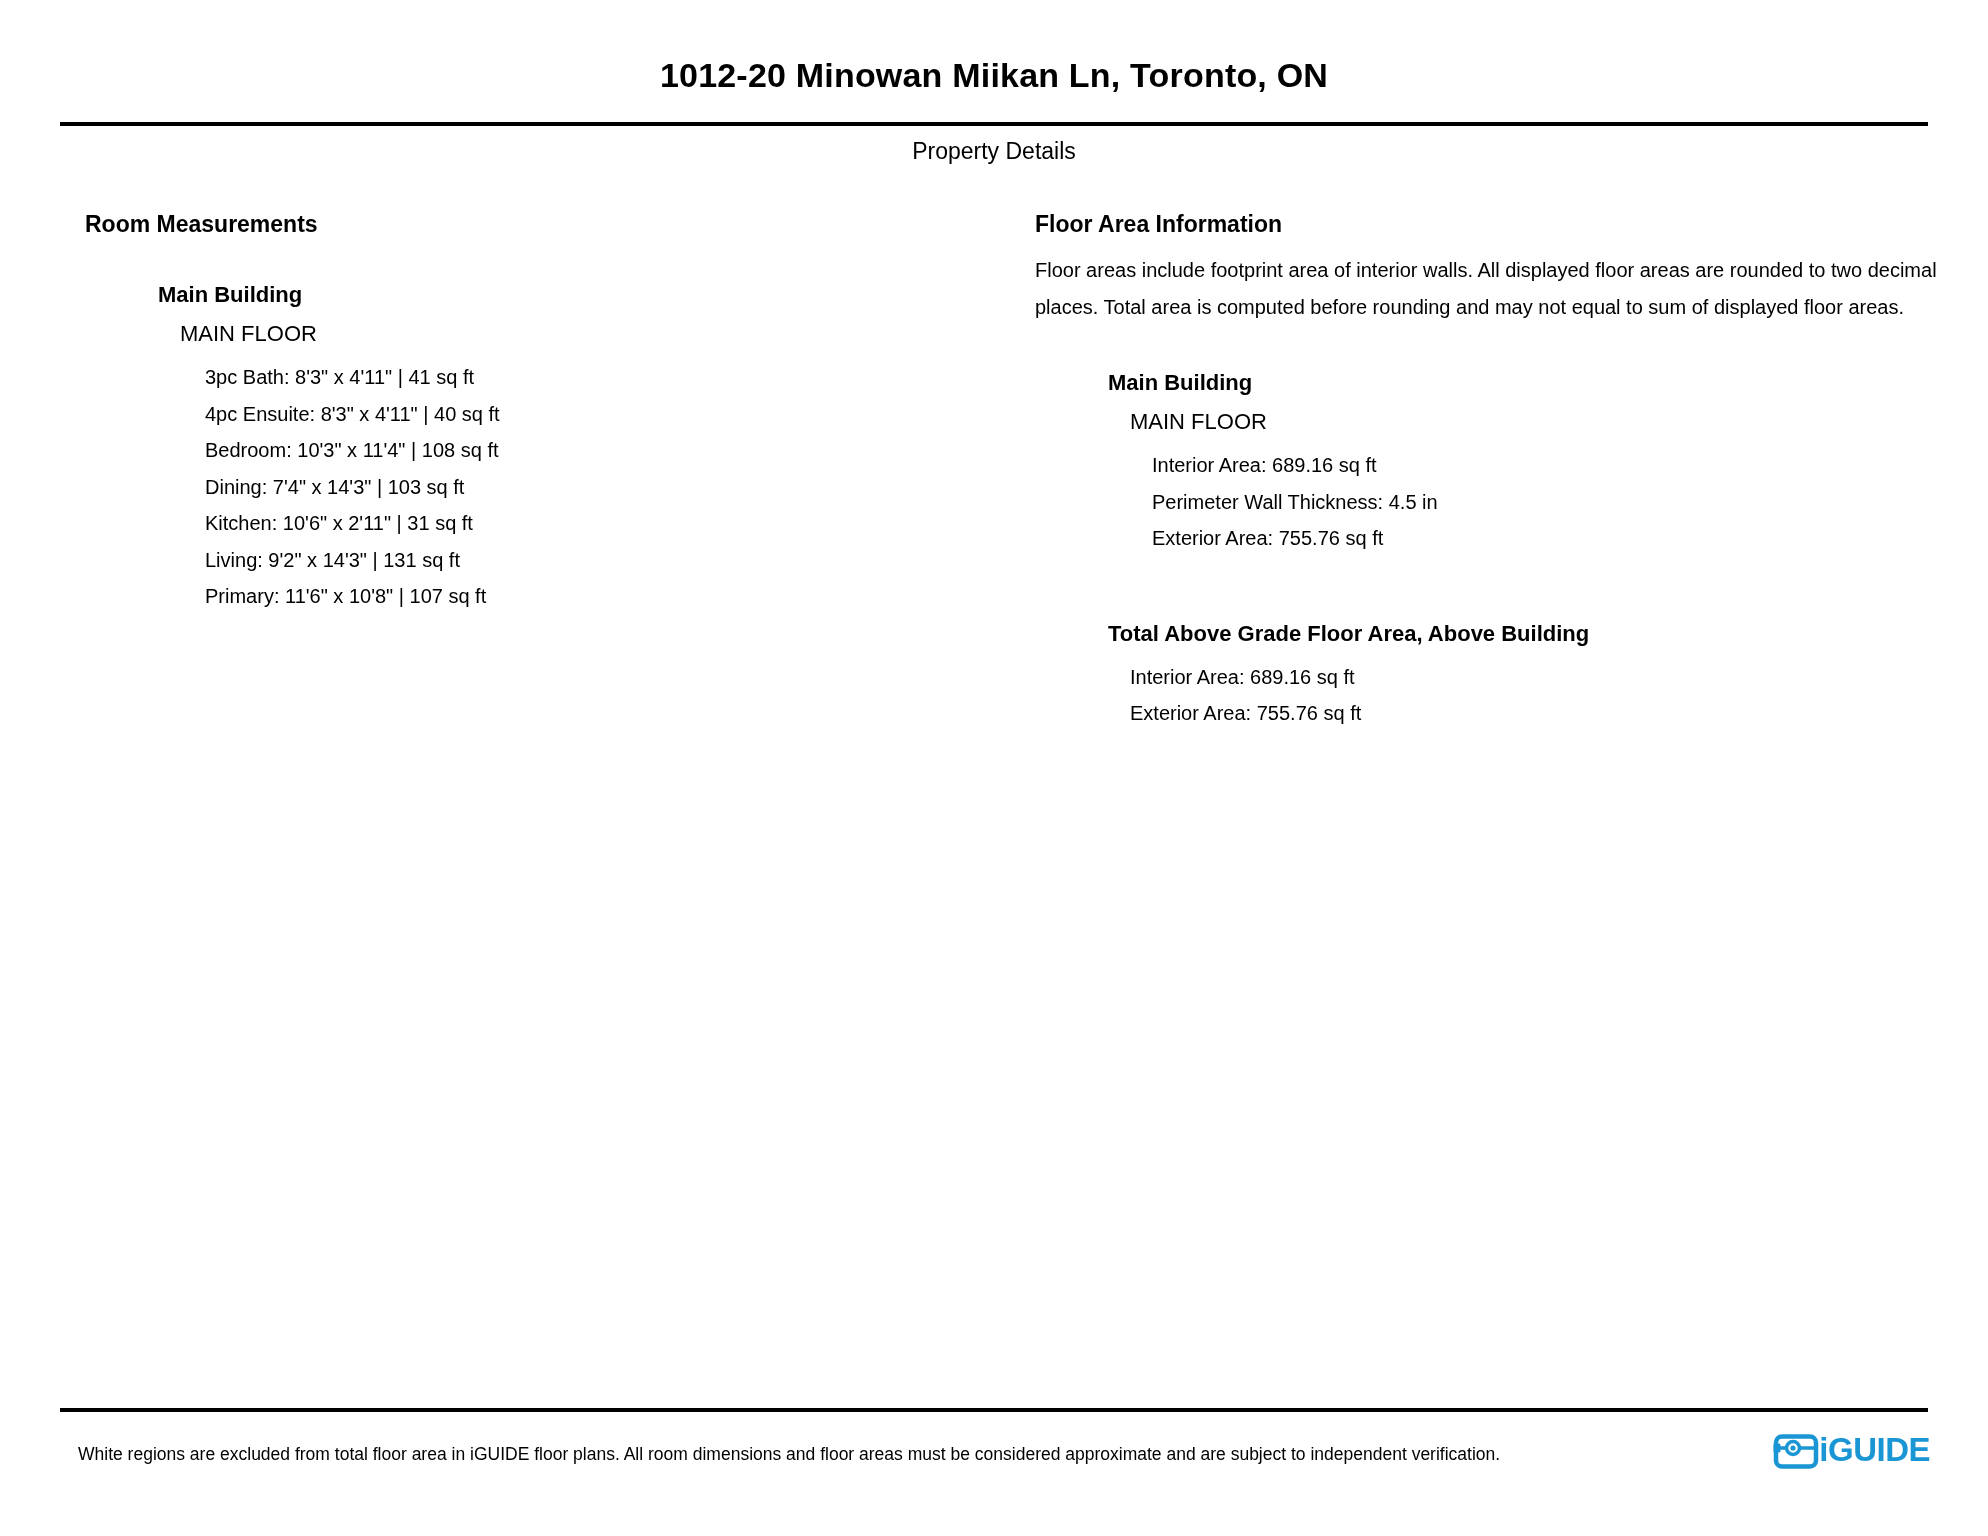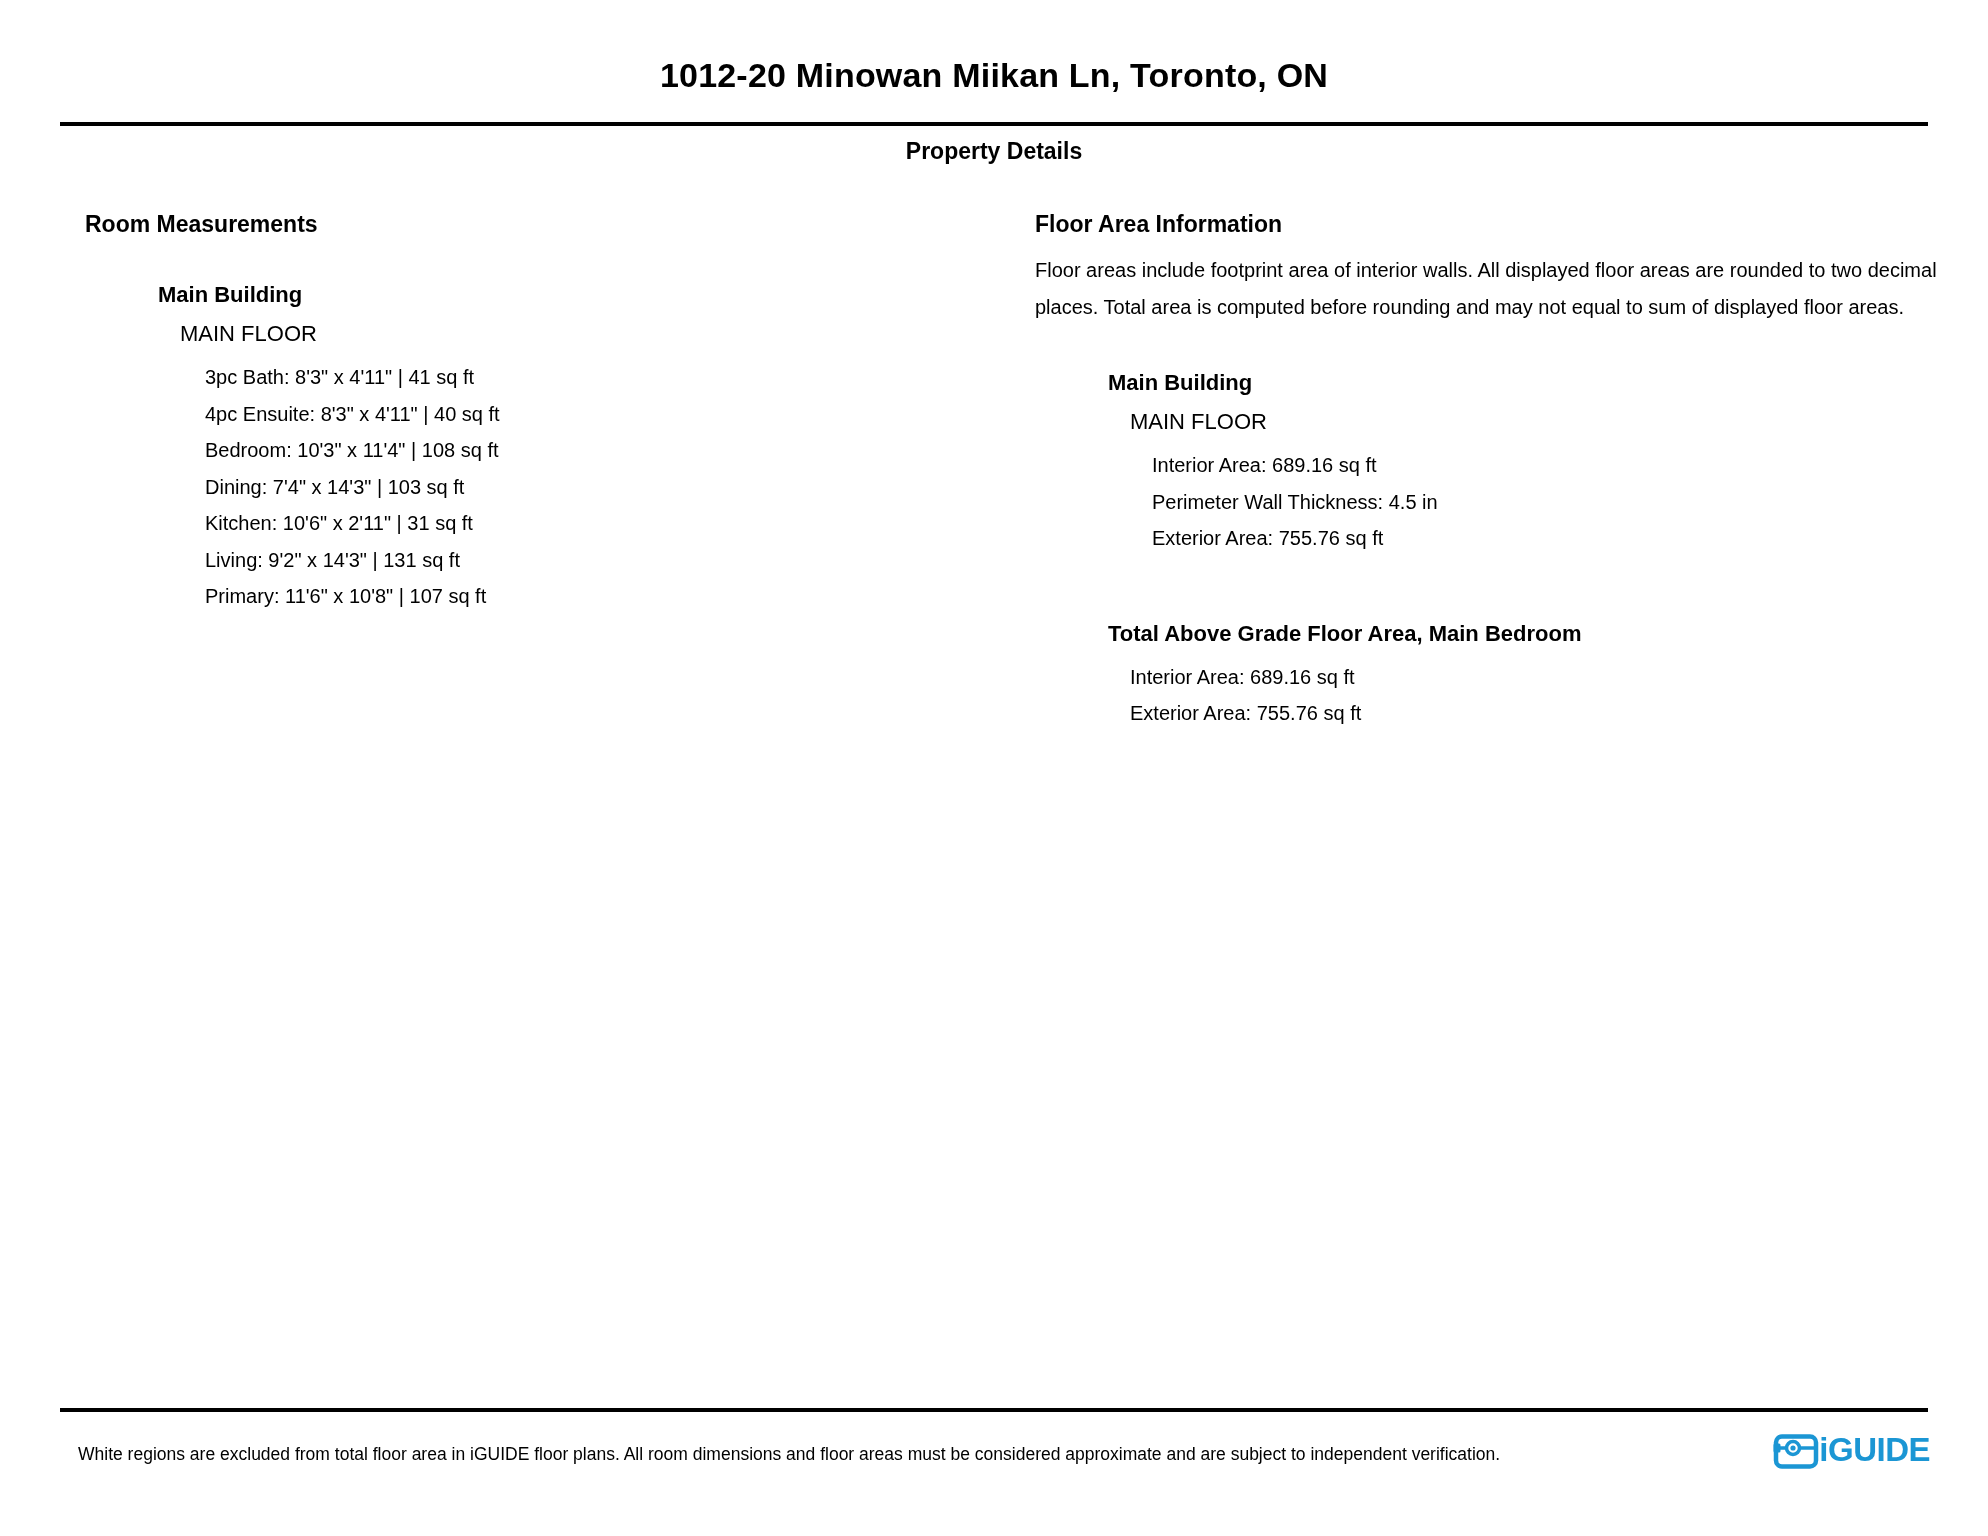--- a/index.html
+++ b/index.html
@@ -30,21 +30,21 @@
   }
   .header-rule {
     margin: 26px 60px 0 60px;
     border: none;
     border-top: 4.5px solid #000000;
   }
   .subtitle {
     margin-top: 12px;
     text-align: center;
     font-size: 23px;
-    font-weight: bold;
+    font-weight: normal;
   }
 
   
   .columns {
     display: flex;
     margin-top: 46px;
   }
   .col-left {
     margin-left: 85px;
     width: 905px;
@@ -166,21 +166,21 @@
         <div class="building-name">Main Building</div>
         <div class="floor-name">MAIN FLOOR</div>
         <ul class="detail-list area-list">
           <li>Interior Area: 689.16 sq ft</li>
           <li>Perimeter Wall Thickness: 4.5 in</li>
           <li>Exterior Area: 755.76 sq ft</li>
         </ul>
       </div>
 
       <div class="total-block">
-        <div class="total-heading">Total Above Grade Floor Area, Main Bedroom</div>
+        <div class="total-heading">Total Above Grade Floor Area, Above Building</div>
         <ul class="detail-list total-list">
           <li>Interior Area: 689.16 sq ft</li>
           <li>Exterior Area: 755.76 sq ft</li>
         </ul>
       </div>
     </div>
 
   </div>
 
   <hr class="footer-rule">

